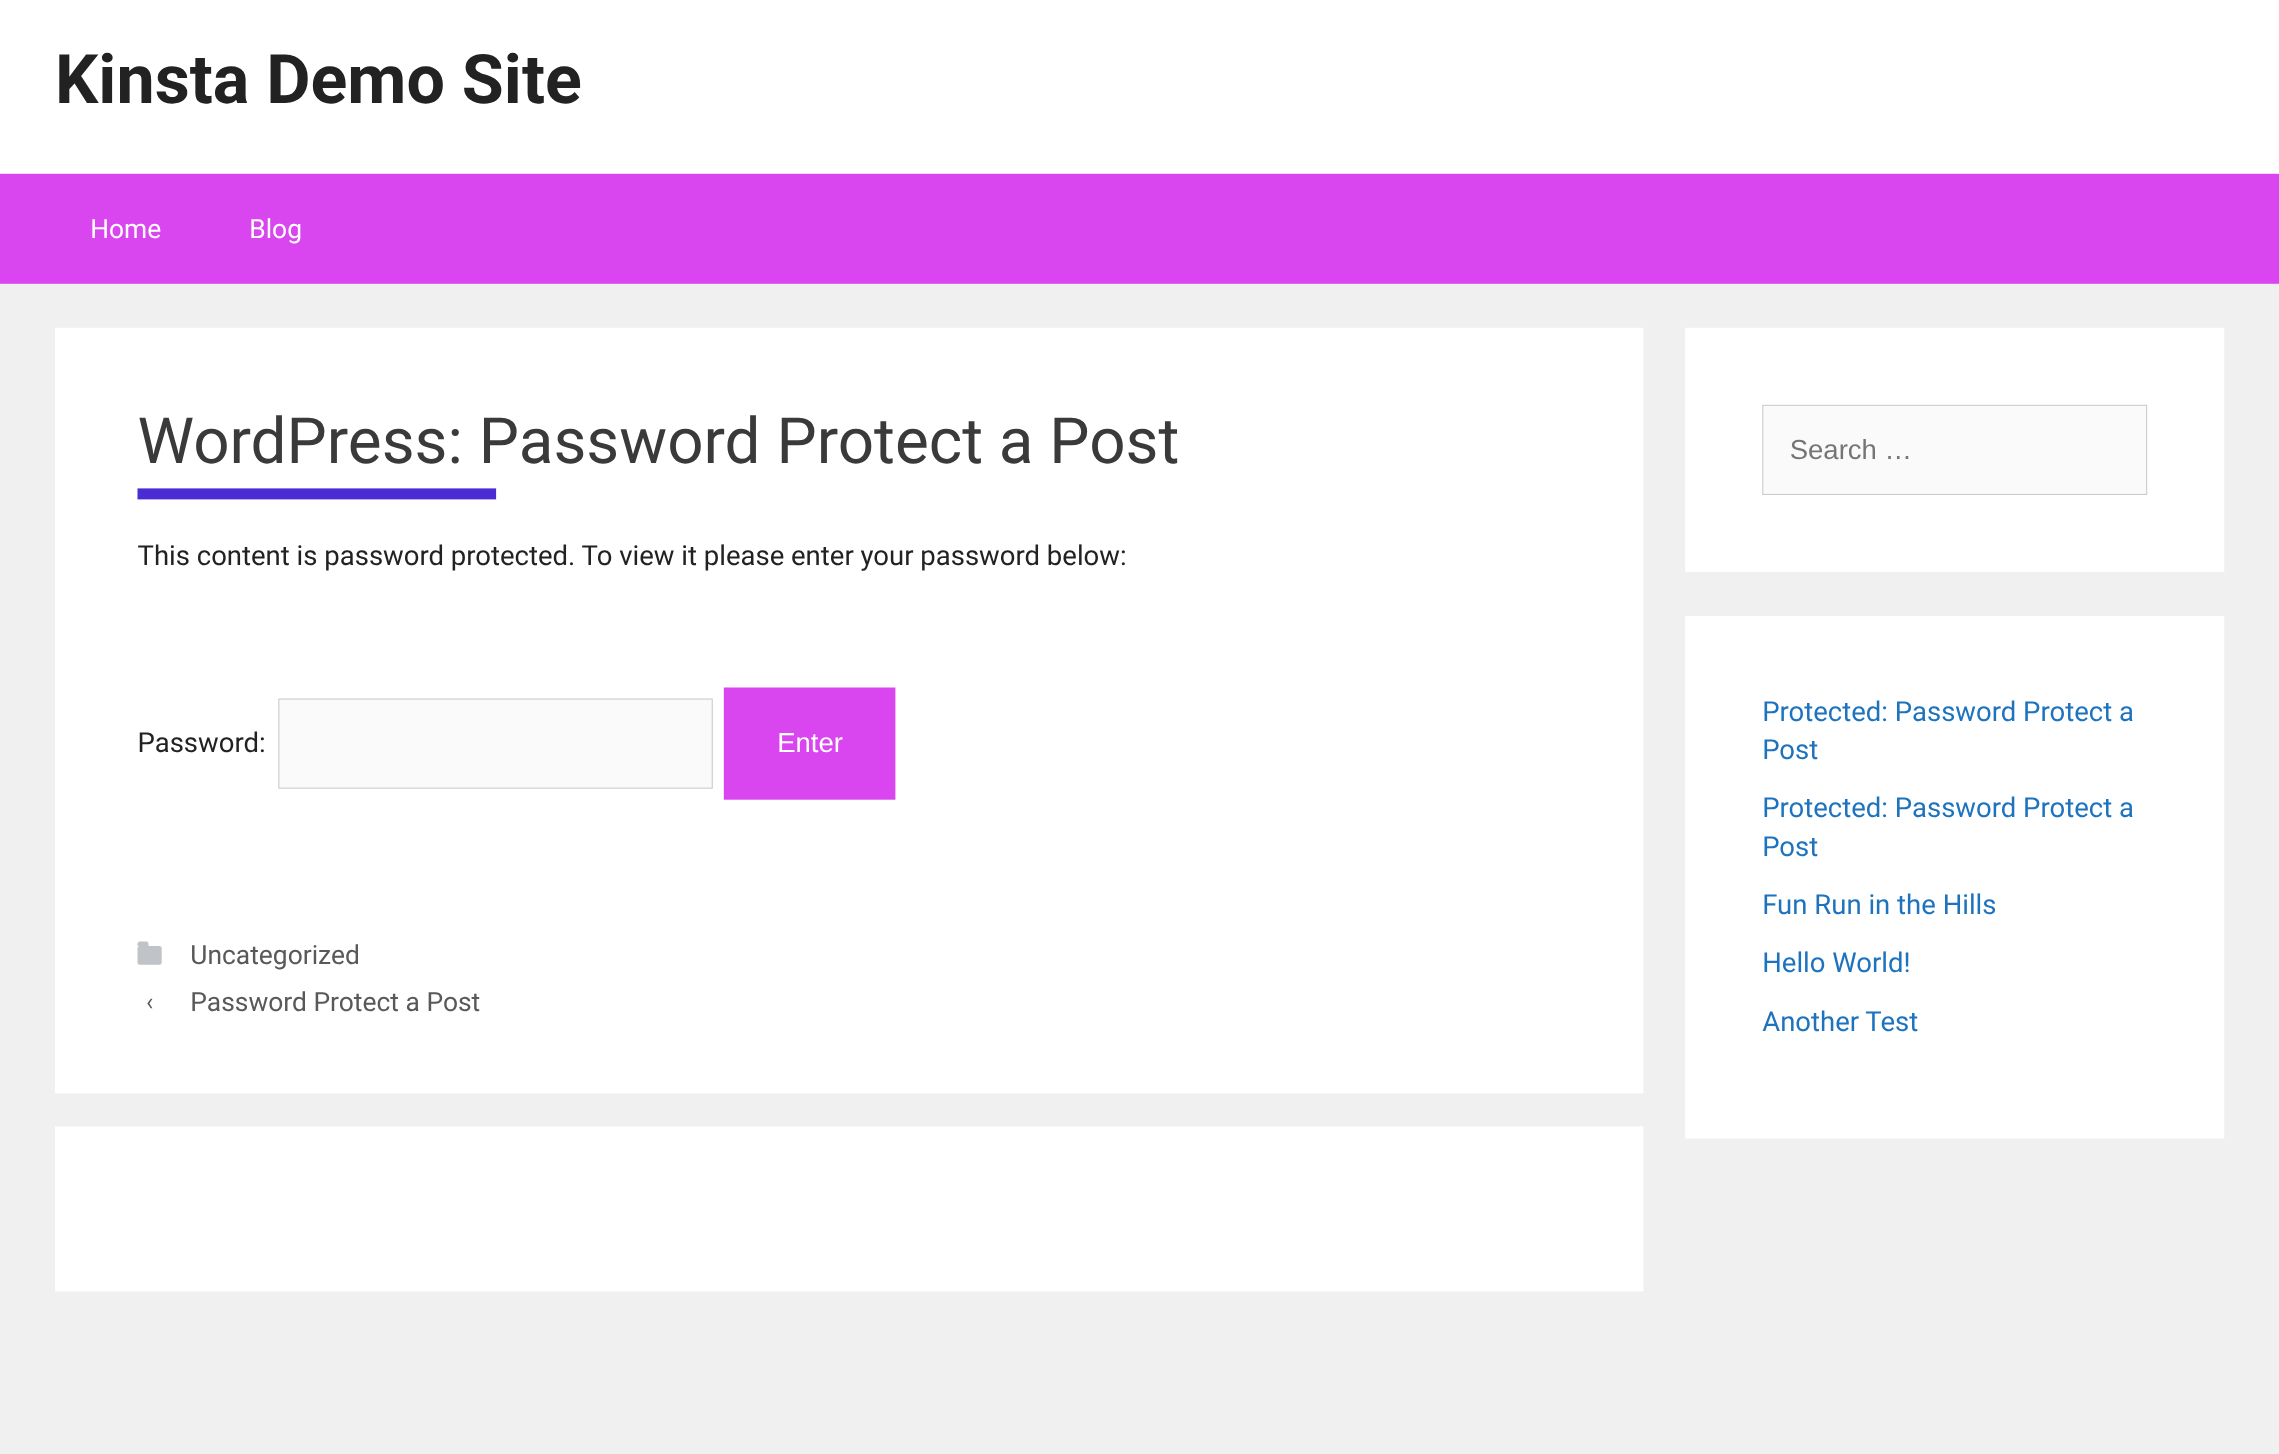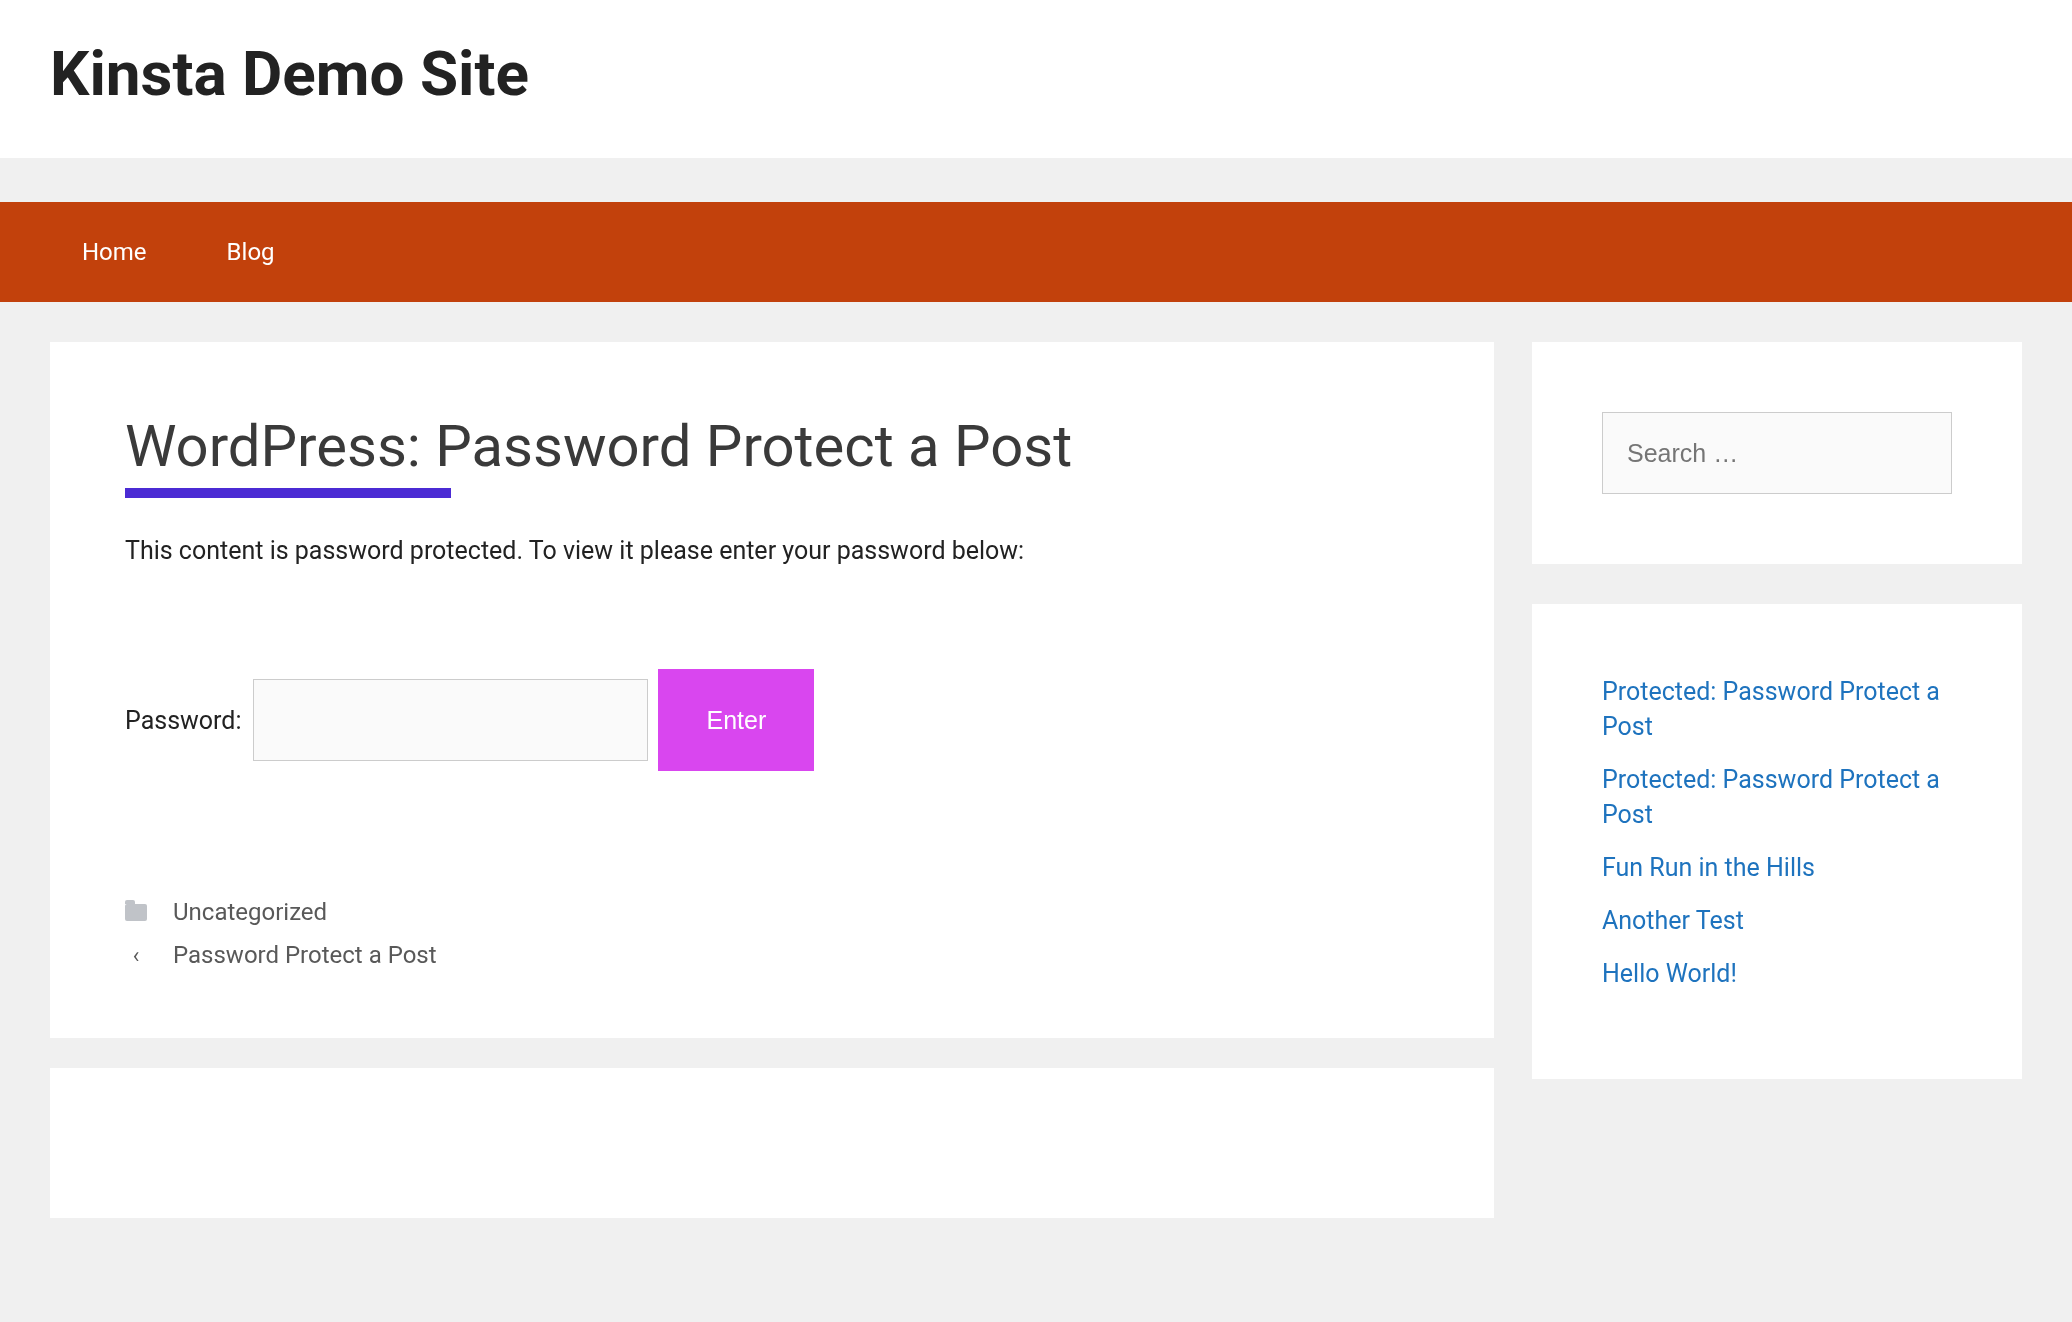--- a/index.html
+++ b/index.html
@@ -1,20 +1,20 @@
 <!DOCTYPE html>
 <html><head>
   <meta charset="utf-8">
   <style>
     * { margin: 0; padding: 0; box-sizing: border-box; }
     body { font-family: -apple-system, BlinkMacSystemFont, "Segoe UI", Roboto, Arial, sans-serif; background: #f0f0f0; color: #222; }
     .site-header { background: #fff; padding: 40px 50px 50px; }
     .site-title { font-size: 62px; font-weight: 700; color: #222; line-height: 1.1; }
     .site-tagline { font-size: 25px; color: #6d6d6d; margin-top: 10px; font-weight: 400; }
-    .site-nav { background: #c2410c; margin-top: 44px; }
+    .site-nav { background: #d946ef; }
     .site-nav ul { list-style: none; display: flex; padding: 0 60px; }
     .site-nav a { display: block; color: #fff; text-decoration: none; padding: 36px 40px; font-size: 24px; }
     .site-nav li:first-child a { padding-left: 22px; }
     .site-container { display: flex; gap: 38px; padding: 40px 50px; align-items: flex-start; }
     .site-main { flex: 1; min-width: 0; }
     .site-article { background: #fff; padding: 70px 75px 60px; margin-bottom: 30px; }
     .post-title { font-size: 58px; font-weight: 400; color: #3a3a3a; line-height: 1.2; margin-bottom: 4px; }
     .post-title .title-prefix { position: relative; }
     .post-title .title-prefix::after { content: ""; position: absolute; left: 0; right: -30px; bottom: -18px; height: 10px; background: #4b2bd4; }
     .post-meta { font-size: 23px; color: #595959; margin-top: 30px; }
@@ -89,19 +89,19 @@
 
   <aside class="site-sidebar">
     <div class="widget">
       <input type="search" class="search-input" placeholder="Search …" style="">
     </div>
     <div class="widget">
       <ul class="recent-list">
         <li><a href="#">Protected: Password Protect a Post</a></li>
         <li><a href="#">Protected: Password Protect a Post</a></li>
         <li><a href="#">Fun Run in the Hills</a></li>
+        <li><a href="#">Hello World!</a></li>
         <li><a href="#">Another Test</a></li>
-        <li><a href="#">Hello World!</a></li>
       </ul>
     </div>
   </aside>
 
 </div>
 
 </body></html>

